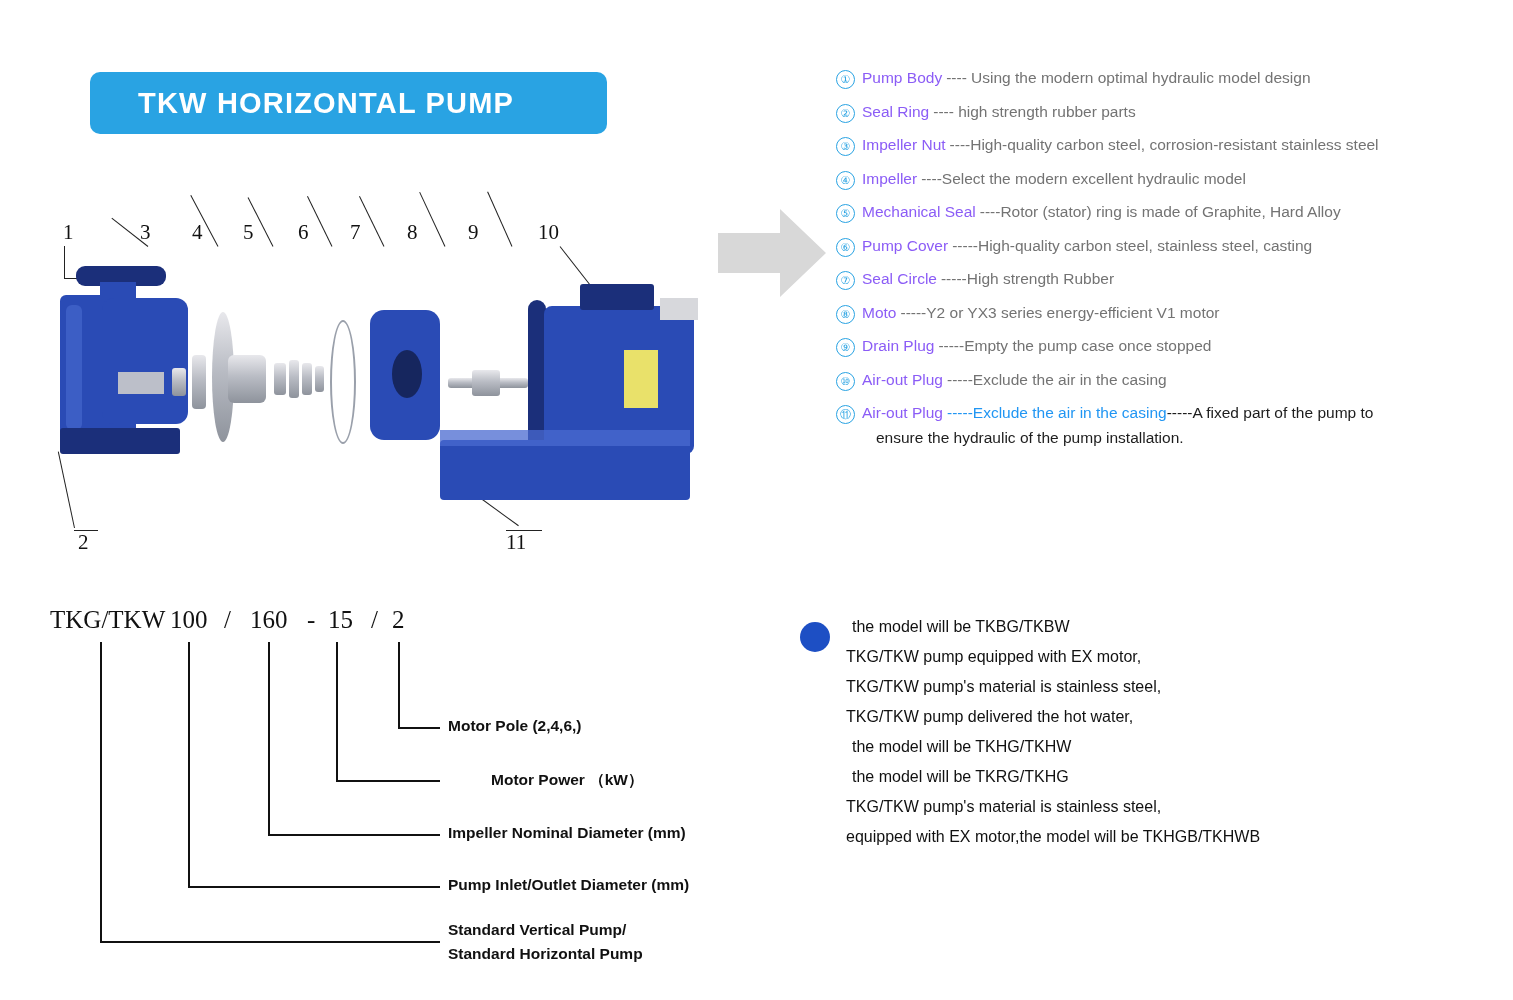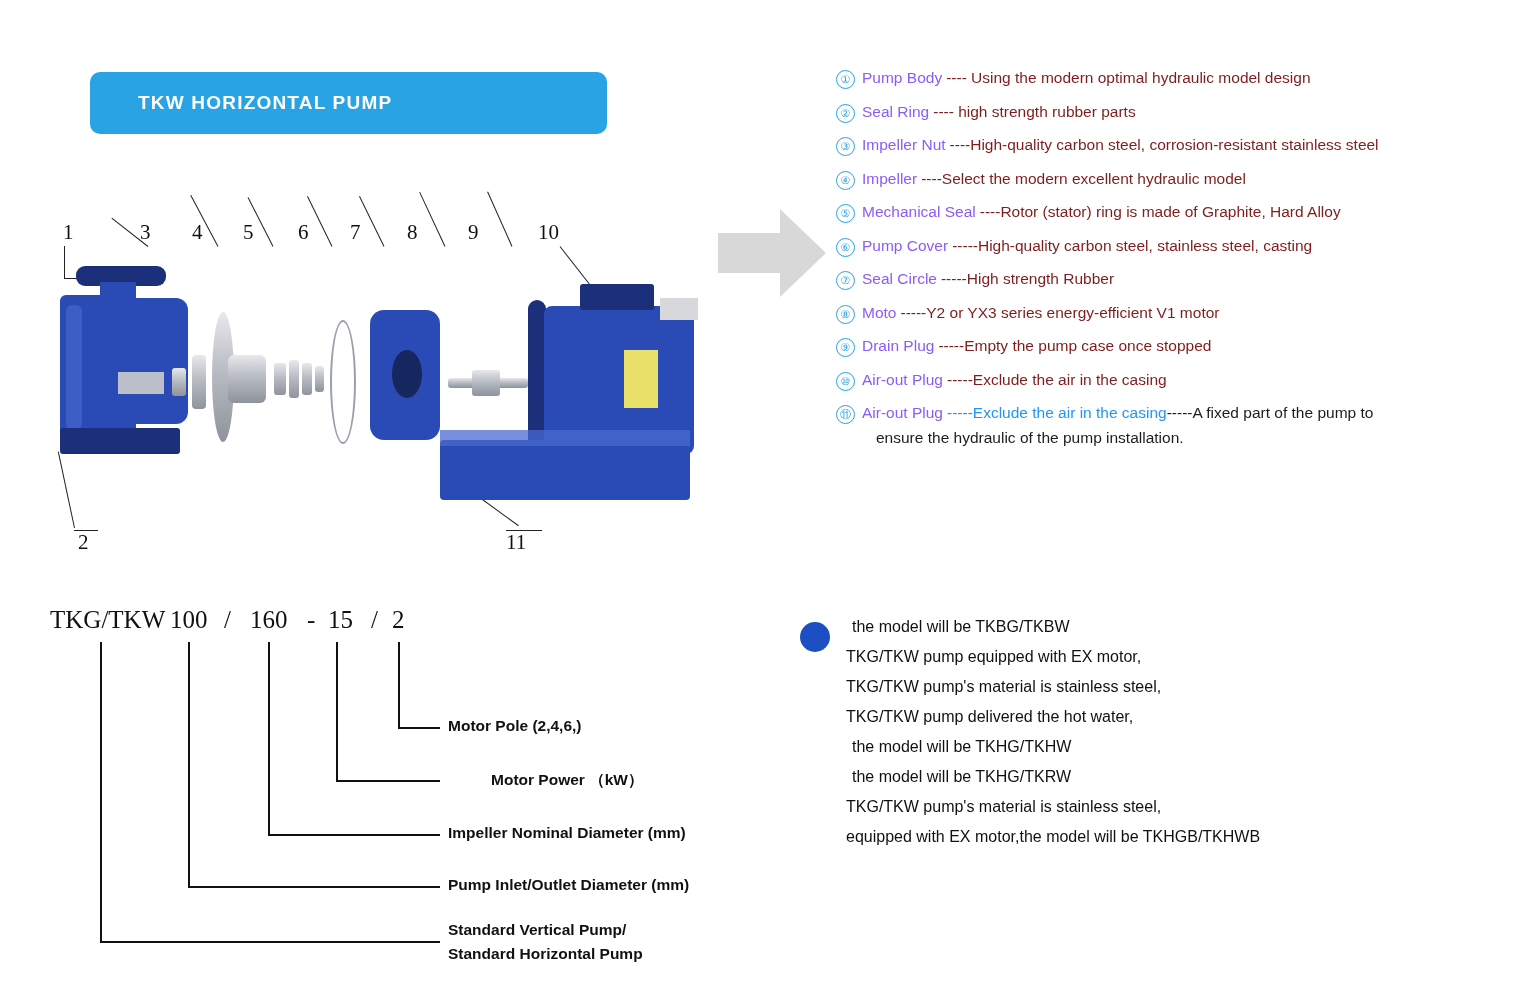--- a/index.html
+++ b/index.html
@@ -23,21 +23,21 @@
     top: 72px;
     width: 517px;
     height: 62px;
     background: #29a3e3;
     border-radius: 10px 10px 10px 10px;
     display: flex;
     align-items: center;
   }
   #title-pill .title-text {
     color: #ffffff;
-    font-size: 19px;
+    font-size: 29px;
     font-weight: bold;
     letter-spacing: 1.2px;
     margin-left: 48px;
   }
 
   
   #pump-illustration {
     position: absolute;
     left: 40px;
     top: 200px;
@@ -108,21 +108,21 @@
     line-height: 16px;
     text-align: center;
     margin-right: 7px;
     margin-top: 2px;
   }
   .feature-row .fname {
     color: #8b5cf6;
     margin-right: 4px;
   }
   .feature-row .fdesc {
-    color: #7f1d1d;
+    color: #737373;
   }
   .feature-row.blue-all .fdesc { color: #2196f3; }
   .feature-row .fdesc2 { color: #1d1d1d; }
   .feature-sub {
     margin-left: 40px;
     font-size: 15.5px;
     color: #1d1d1d;
     margin-top: -8px;
   }
 
@@ -362,16 +362,16 @@
   <span class="mlabel" style="left:408px;top:349px;">Standard  Horizontal Pump</span>
 </div>
 
 <div id="notes-block">
   <div id="notes-bullet"></div>
   <div class="note-line indent">the model will be TKBG/TKBW</div>
   <div class="note-line">TKG/TKW pump equipped with EX motor,</div>
   <div class="note-line">TKG/TKW pump's material is stainless steel,</div>
   <div class="note-line">TKG/TKW pump delivered the hot water,</div>
   <div class="note-line indent">the model will be TKHG/TKHW</div>
-  <div class="note-line indent">the model will be TKHG/TKRW</div>
+  <div class="note-line indent">the model will be TKRG/TKHG</div>
   <div class="note-line">TKG/TKW pump's material is stainless steel,</div>
   <div class="note-line">equipped with EX motor,the model will be TKHGB/TKHWB</div>
 </div>
 
 </body></html>

